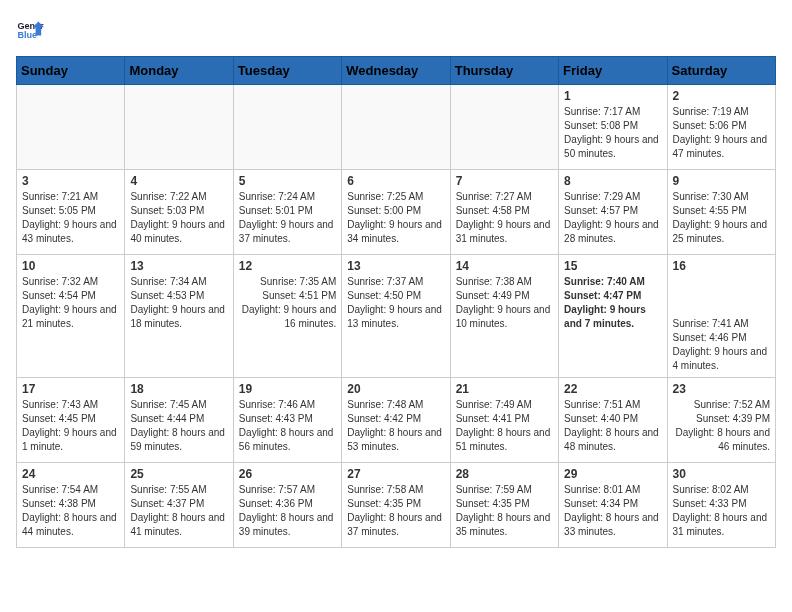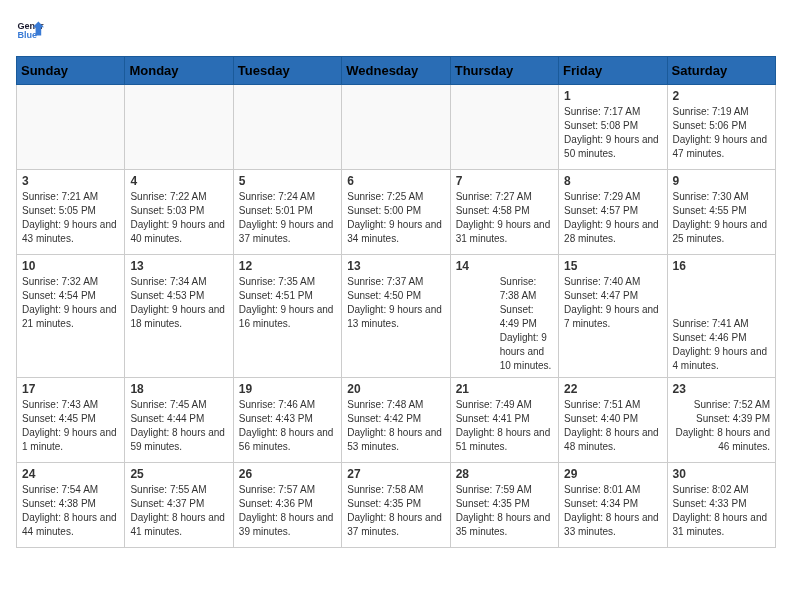--- a/index.html
+++ b/index.html
@@ -174,39 +174,39 @@
 Daylight: 9 hours and 21 minutes.</div>
         </td>
         <td>
           <div class="day-number">13</div>
           <div class="cell-info" style="white-space: pre-line;">Sunrise: 7:34 AM
 Sunset: 4:53 PM
 Daylight: 9 hours and 18 minutes.</div>
         </td>
         <td>
           <div class="day-number">12</div>
-          <div class="cell-info" style="white-space: pre-line;">Sunrise: 7:35 AM
+          <div class="cell-info" style="white-space: pre-line; text-align: right;">Sunrise: 7:35 AM
 Sunset: 4:51 PM
 Daylight: 9 hours and 16 minutes.</div>
         </td>
         <td>
           <div class="day-number">13</div>
           <div class="cell-info" style="white-space: pre-line;">Sunrise: 7:37 AM
 Sunset: 4:50 PM
 Daylight: 9 hours and 13 minutes.</div>
         </td>
         <td>
           <div class="day-number">14</div>
-          <div class="cell-info" style="white-space: pre-line; margin-left: 44px;">Sunrise: 7:38 AM
+          <div class="cell-info" style="white-space: pre-line;">Sunrise: 7:38 AM
 Sunset: 4:49 PM
 Daylight: 9 hours and 10 minutes.</div>
         </td>
         <td>
           <div class="day-number">15</div>
-          <div class="cell-info" style="white-space: pre-line;">Sunrise: 7:40 AM
+          <div class="cell-info" style="white-space: pre-line; font-weight: bold;">Sunrise: 7:40 AM
 Sunset: 4:47 PM
 Daylight: 9 hours and 7 minutes.</div>
         </td>
         <td>
           <div class="day-number">16</div>
           <div class="cell-info" style="white-space: pre-line; margin-top: 44px;">Sunrise: 7:41 AM
 Sunset: 4:46 PM
 Daylight: 9 hours and 4 minutes.</div>
         </td>
       </tr>

